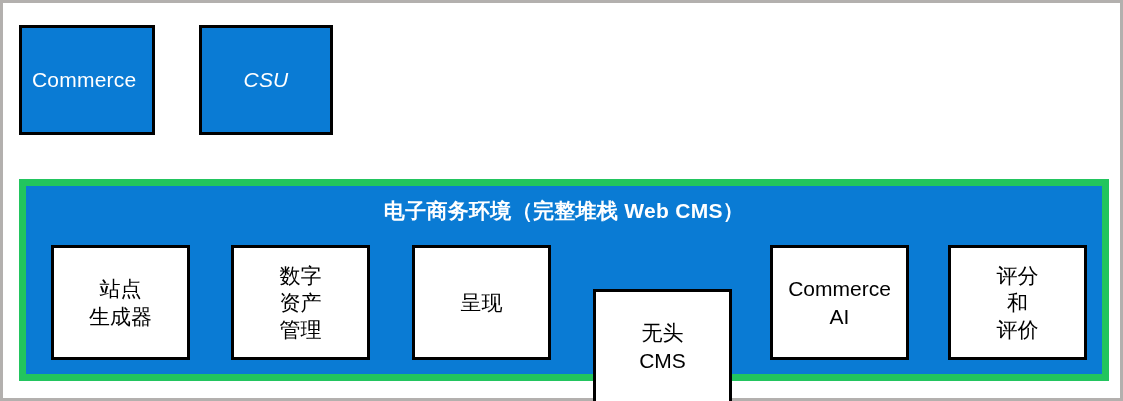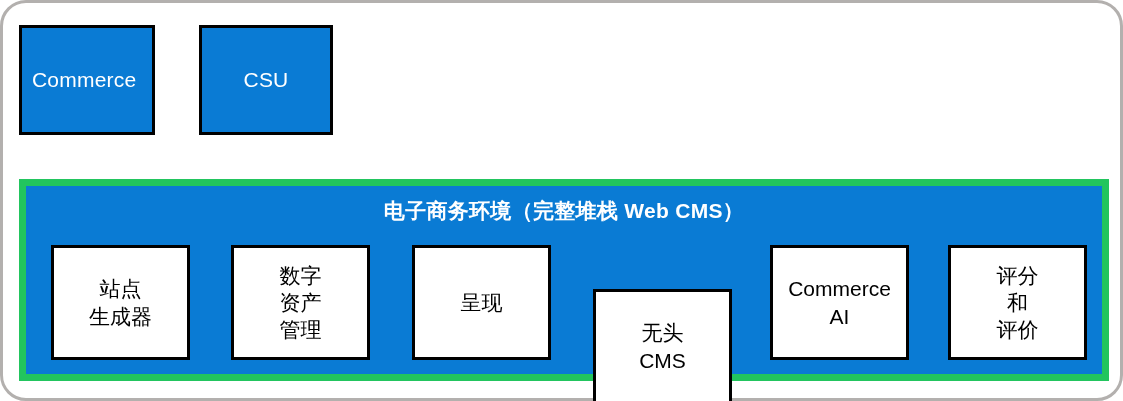--- a/index.html
+++ b/index.html
@@ -19,21 +19,20 @@
     left: 0;
     top: 0;
     width: 1123px;
     height: 401px;
     background: #ffffff;
     border-top: 3px solid #b3b0ae;
     border-left: 3px solid #b3b0ae;
     border-right: 3px solid #b3b0ae;
     border-bottom: 3px solid #b3b0ae;
     box-sizing: border-box;
-    border-radius: 26px;
   }
 
   
   .top-node {
     position: absolute;
     background: #0a7bd4;
     border: 3px solid #000000;
     box-sizing: border-box;
     color: #ffffff;
     display: flex;
@@ -51,20 +50,21 @@
     height: 110px;
     justify-content: flex-start;
     padding-left: 8px;
   }
   #node-commerce-hq .node-text { width: 100%; text-align: left; padding-left: 2px;}
   #node-csu {
     left: 196px;
     top: 22px;
     width: 134px;
     height: 110px;
+    font-style: italic;
   }
 
   
   #ecommerce-env {
     position: absolute;
     left: 16px;
     top: 176px;
     width: 1090px;
     height: 202px;
     background: #0a7bd4;

